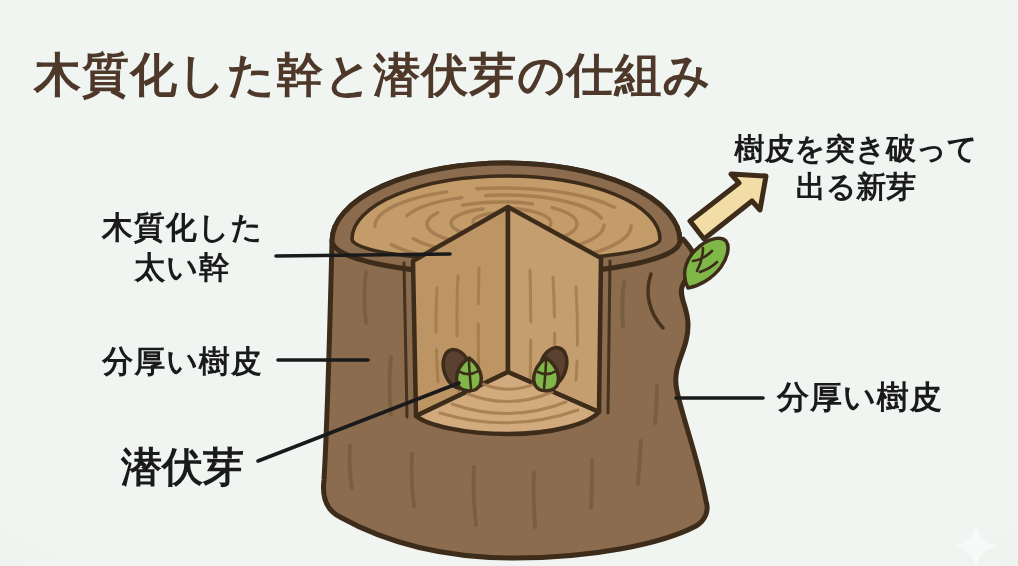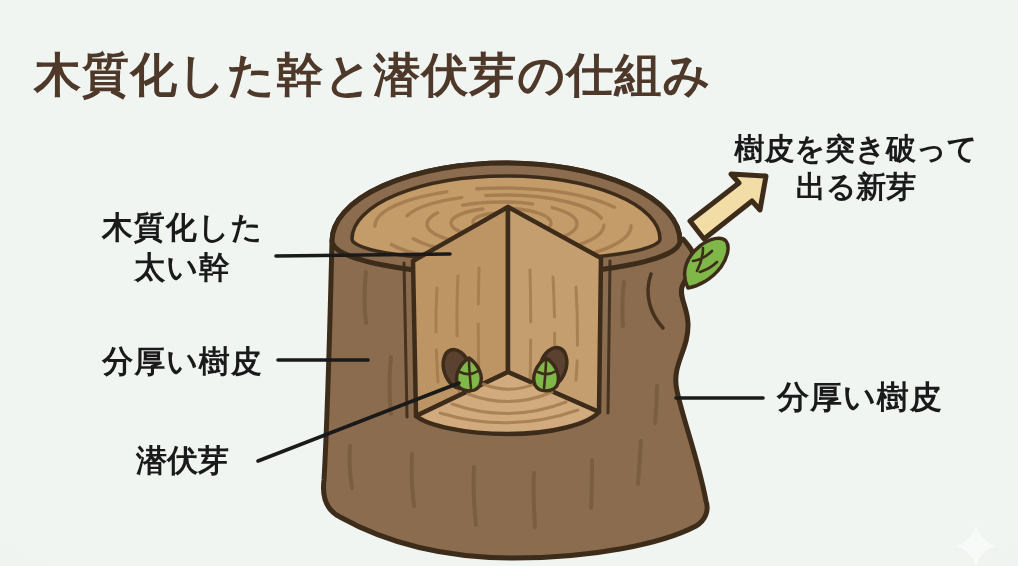--- a/index.html
+++ b/index.html
@@ -13,21 +13,21 @@
   .txt{position:absolute;color:var(--text);font-weight:800;z-index:5;}
   .title{
     left:34px;top:24px;font-size:47px;letter-spacing:1px;
     color:var(--title);white-space:nowrap;
   }
   .lbl{line-height:1.28;text-align:center;}
   .lbl span{display:block;}
   .lbl-new-shoot{left:706px;top:110px;width:300px;font-size:30px;}
   .lbl-trunk{left:60px;top:188px;width:245px;font-size:31px;letter-spacing:1px;}
   .lbl-bark-left{left:60px;top:322px;width:245px;font-size:31px;letter-spacing:1px;}
-  .lbl-latent{left:30px;top:421px;width:305px;font-size:31px;}
+  .lbl-latent{left:30px;top:421px;width:305px;font-size:41px;}
   .lbl-bark-right{left:777px;top:357px;width:230px;font-size:32px;text-align:left;letter-spacing:1px;}
 </style>
 </head>
 <body>
 
 <div class="stage">
 
   <svg class="art" width="1018" height="566" viewBox="0 0 1018 566">
     <defs>
       <clipPath id="topClip">

